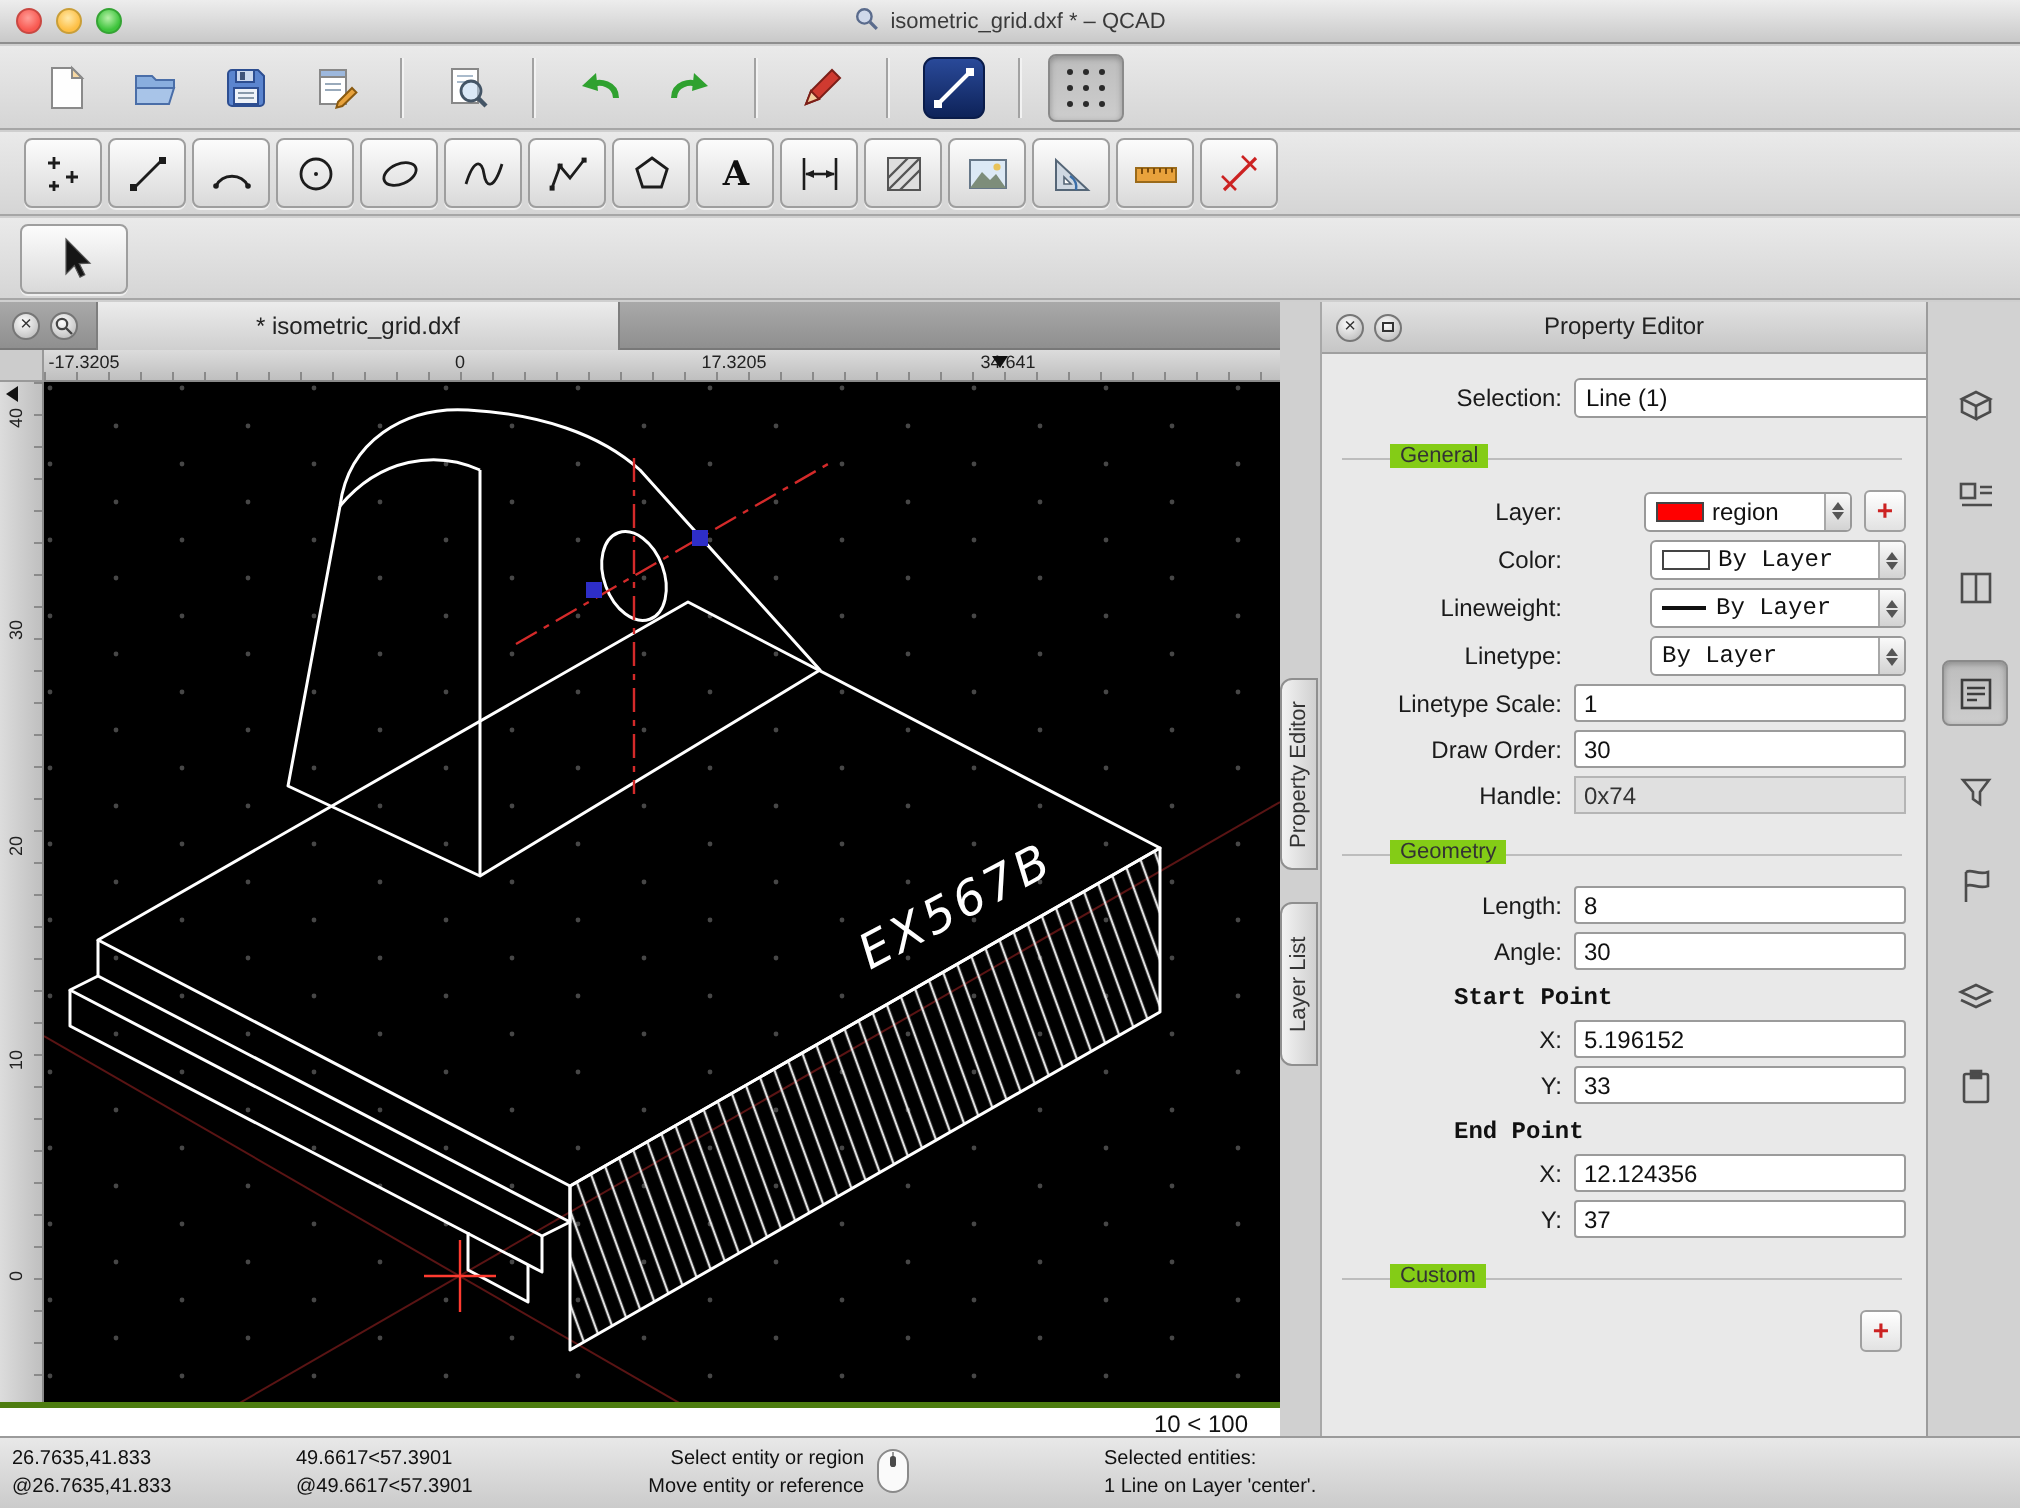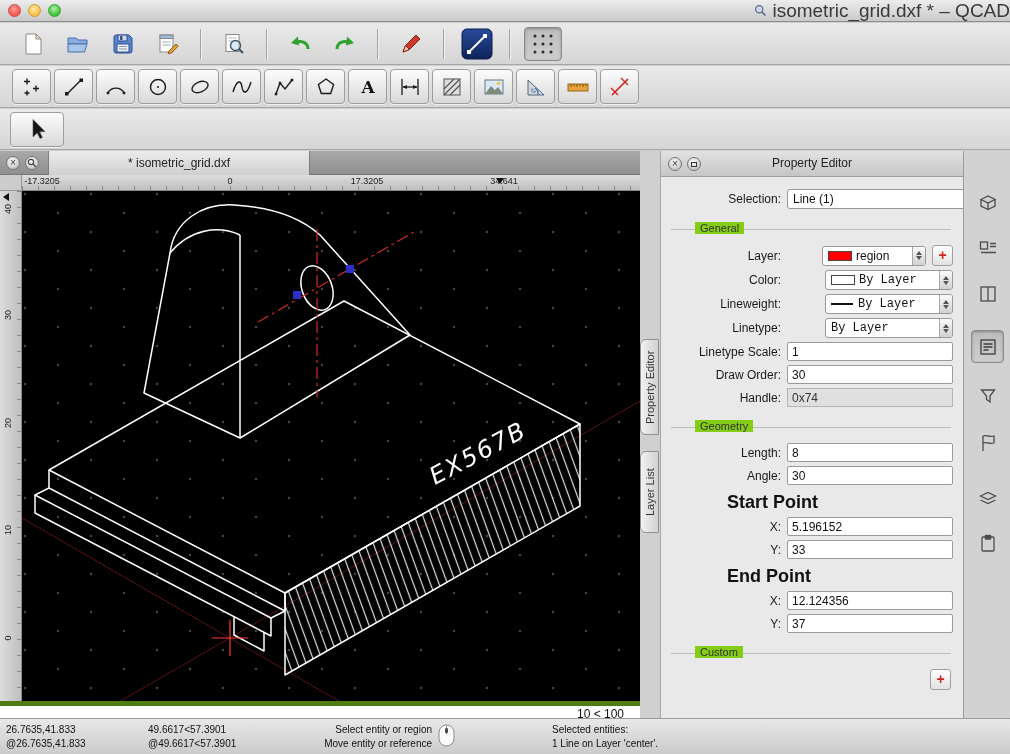--- a/index.html
+++ b/index.html
@@ -6,22 +6,22 @@
   html, body { width: 1010px; height: 754px; }
   body { font-family: "Liberation Sans", sans-serif; background: #cfcfcf; position: relative; overflow: hidden; }
 
   
   #titlebar { position: absolute; top: 0; left: 0; width: 1010px; height: 22px;
     background: linear-gradient(#ededed, #c9c9c9); border-bottom: 1px solid #8e8e8e; }
   .tl { position: absolute; top: 4px; width: 13px; height: 13px; border-radius: 50%; }
   .tl.red    { left: 8px;  background: radial-gradient(circle at 5px 4px,#ff9d97,#f85951 65%); border:1px solid #c94842; }
   .tl.yellow { left: 28px; background: radial-gradient(circle at 5px 4px,#ffe9a8,#fdbf45 65%); border:1px solid #c99e38; }
   .tl.green  { left: 48px; background: radial-gradient(circle at 5px 4px,#b6f0a8,#3ec43c 65%); border:1px solid #35a434; }
-  .title-wrap { height: 21px; display: flex; align-items: center; justify-content: flex-end; gap: 5px;
-    font-size: 19px; color: #3a3a3a; }
+  .title-wrap { height: 21px; display: flex; align-items: center; justify-content: center; gap: 5px;
+    font-size: 11px; color: #3a3a3a; }
 
   
   .tbrow { position: absolute; left: 0; right: 0; display: flex; align-items: center;
     background: linear-gradient(#eaeaea, #d5d5d5); border-bottom: 1px solid #a6a6a6; }
   #tb1 { top: 23px; height: 42px; padding-left: 14px; gap: 7px; }
   #tb2 { top: 66px; height: 42px; padding-left: 12px; gap: 2px; }
   #tb3 { top: 109px; height: 41px; padding-left: 10px; }
   .tbtn { display: flex; align-items: center; justify-content: center; }
   .flatbtn { width: 38px; height: 34px; }
   .sq { width: 39px; height: 35px; border: 1px solid #9e9e9e; border-radius: 4px;
@@ -56,21 +56,21 @@
   #vruler { position: absolute; left: 0; top: 40px; width: 22px; height: 510px;
     background-image: repeating-linear-gradient(to bottom, #8a8a8a 0 1px, transparent 1px 16px), linear-gradient(to right,#dcdcdc,#bfbfbf);
     background-size: 4px 100%, 100% 100%; background-position: right top, 0 0; background-repeat: no-repeat;
     border-right: 1px solid #8a8a8a; }
   .vlab { position: absolute; left: 1px; width: 16px; height: 12px; text-align: center;
     font-size: 9px; color: #222; transform: rotate(-90deg); }
   .vmark { position: absolute; left: 3px; top: 2px; width: 0; height: 0;
     border-top: 4px solid transparent; border-bottom: 4px solid transparent; border-right: 6px solid #111; }
   #canvas { position: absolute; left: 22px; top: 40px; width: 618px; height: 510px; background: #000; }
   #canvas-bottom { position: absolute; left: 0; top: 550px; width: 640px; height: 17px; background: #fff;
-    border-top: 5px solid #4d7c0f; font-size: 12px; color: #111; text-align: right; padding-right: 16px; line-height: 16px; }
+    border-top: 3px solid #4d7c0f; font-size: 12px; color: #111; text-align: right; padding-right: 16px; line-height: 16px; }
 
   
   #side-tabs { position: absolute; left: 640px; top: 0; width: 20px; height: 567px; }
   .vtab { position: absolute; left: 0; width: 19px; writing-mode: vertical-rl; transform: rotate(180deg);
     display: flex; align-items: center; justify-content: center; font-size: 11px; color: #333;
     background: linear-gradient(to left, #f2f2f2, #d0d0d0); border: 1px solid #8f8f8f; border-radius: 0 6px 6px 0; }
   #vtab-pe { top: 188px; height: 96px; }
   #vtab-ll { top: 300px; height: 82px; }
 
   
@@ -105,21 +105,21 @@
   .swatch { width: 24px; height: 10px; border: 1px solid #444; margin-right: 4px; flex: none; }
   .swatch.red { background: #ff0000; }
   .swatch.white { background: #ffffff; }
   .lwline { width: 22px; height: 2px; background: #111; margin-right: 5px; flex: none; }
   .plusbtn { width: 21px; height: 21px; margin-left: 6px; border: 1px solid #a0a0a0; border-radius: 3px;
     background: linear-gradient(#fff, #e2e2e2); color: #cc2222; font: bold 14px/17px "Liberation Sans", sans-serif;
     text-align: center; flex: none; padding: 0; }
   .pgroup { margin-top: 12px; margin-bottom: 10px; position: relative; height: 14px; }
   .pgroup::before { content: ""; position: absolute; left: 2px; right: 2px; top: 8px; border-top: 1px solid #bdbdbd; }
   .pgroup span { position: absolute; left: 26px; top: 1px; background: #84cc16; padding: 0 5px; font-size: 11px; color: #333; }
-  .point-head { font-size: 18px; font-weight: bold; color: #111; margin: 7px 0 4px 58px; }
+  .point-head { font-size: 12px; font-weight: bold; color: #111; margin: 7px 0 4px 58px; font-family: Liberation Mono, monospace; }
   .custom-row { display: flex; justify-content: flex-end; padding-right: 2px; margin-top: 4px; }
 
   
   #dock { position: absolute; left: 963px; top: 0; width: 47px; height: 567px;
     background: #d2d2d2; border-left: 1px solid #9c9c9c; }
   .dockbtn { position: absolute; left: 7px; width: 33px; height: 33px; border-radius: 4px;
     display: flex; align-items: center; justify-content: center; }
 
   
   #statusbar { position: absolute; left: 0; top: 718px; width: 1010px; height: 36px;

